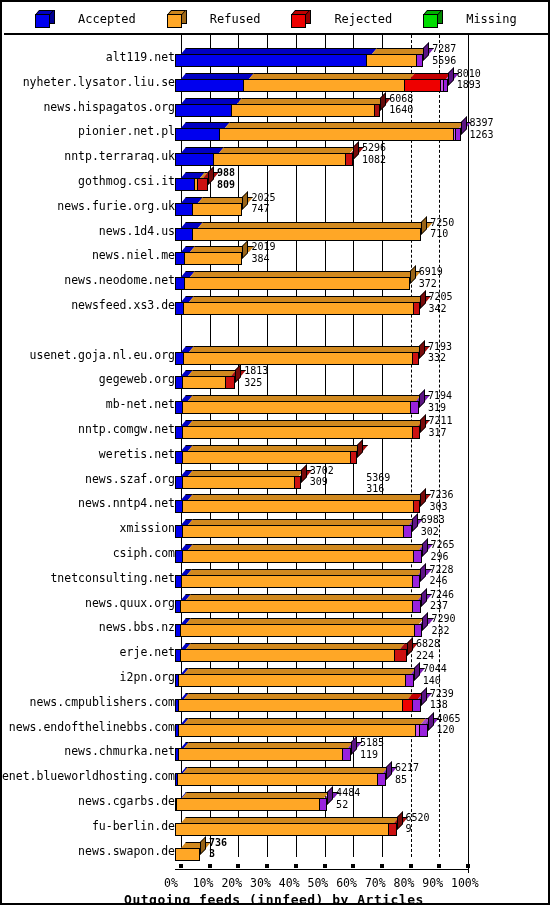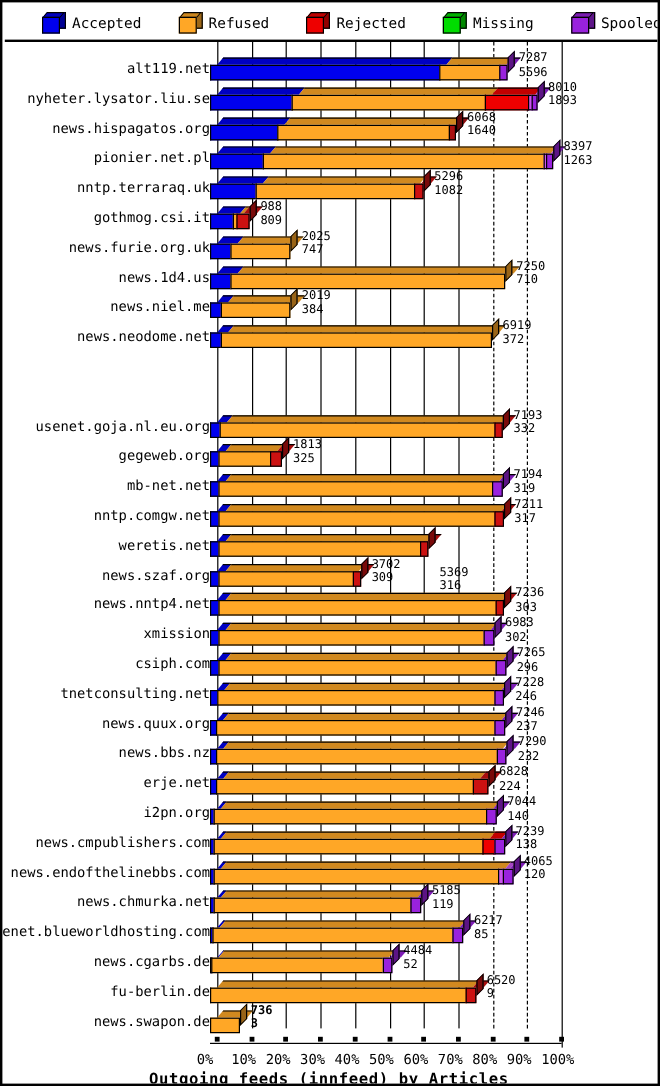--- a/index.html
+++ b/index.html
@@ -7,21 +7,21 @@
   #frame{
     position:relative;width:550px;height:905px;box-sizing:border-box;
     border:2px solid #000;background:#fff;overflow:hidden;
   }
   
   #legend{
     position:absolute;left:2px;top:2px;width:544px;height:31px;
     border-bottom:2px solid #000;box-sizing:border-box;
     display:flex;align-items:center;justify-content:space-around;
   }
-  .legend-item{display:flex;align-items:center;gap:5px;margin-left:31px;}
+  .legend-item{display:flex;align-items:center;gap:23px;margin-left:31px;}
   .cube{position:relative;width:20px;height:18px;}
   .cube .face{position:absolute;left:0;top:4px;width:15px;height:14px;border:1px solid #000;box-sizing:border-box;}
   .cube .side{position:absolute;left:14px;top:0px;width:6px;height:14px;border:1px solid #000;box-sizing:border-box;}
   .cube .top{position:absolute;left:0px;top:0px;width:15px;height:5px;border:1px solid #000;box-sizing:border-box;
              transform:skewX(-40deg);transform-origin:bottom left;}
   .legend-label{font-size:12px;color:#000;white-space:nowrap;}
   
   #plot{position:absolute;left:2px;top:33px;width:544px;height:868px;}
   .row{position:absolute;left:0;height:24.8px;width:100%;}
   .rowlabel{
@@ -199,21 +199,21 @@
         <div class="rowlabel">gothmog.csi.it</div>
         <div class="bararea">
           <div class="segtop" style="left: 6px; width: 18.942px; background: rgb(0, 0, 195);"></div>
           <div class="seg" style="left: 0px; width: 19.942px; background: rgb(0, 0, 238);"></div>
           <div class="segtop" style="left: 24.942px; width: 3.444px; background: rgb(209, 137, 31);"></div>
           <div class="seg" style="left: 18.942px; width: 4.444px; background: rgb(255, 167, 38);"></div>
           <div class="segtop" style="left: 28.386px; width: 10.619px; background: rgb(167, 14, 14);"></div>
           <div class="segside" style="left: 33.005px; background: rgb(122, 10, 10);"></div>
           <div class="seg last" style="left: 22.386px; width: 10.619px; background: rgb(204, 17, 17);"></div>
         </div>
-        <div class="vals" style="left: 213.005px; top: 0px;">
+        <div class="vals" style="left: 213.005px; top: 0px; font-weight: bold;">
           <span class="v1">988</span>
           <span class="v2">809</span>
         </div>
       </div>
       <div class="row" style="top: 156.8px;">
         <div class="rowlabel">news.furie.org.uk</div>
         <div class="bararea">
           <div class="segtop" style="left: 6px; width: 17.22px; background: rgb(0, 0, 195);"></div>
           <div class="seg" style="left: 0px; width: 18.22px; background: rgb(0, 0, 238);"></div>
           <div class="segtop" style="left: 23.22px; width: 50.225px; background: rgb(209, 137, 31);"></div>
@@ -258,20 +258,36 @@
         <div class="bararea">
           <div class="segtop" style="left: 6px; width: 8.61px; background: rgb(0, 0, 195);"></div>
           <div class="seg" style="left: 0px; width: 9.61px; background: rgb(0, 0, 238);"></div>
           <div class="segtop" style="left: 14.61px; width: 226.156px; background: rgb(209, 137, 31);"></div>
           <div class="segside" style="left: 234.766px; background: rgb(153, 100, 23);"></div>
           <div class="seg last" style="left: 8.61px; width: 226.156px; background: rgb(255, 167, 38);"></div>
         </div>
         <div class="vals" style="left: 414.766px; top: 0px;">
           <span class="v1">6919</span>
           <span class="v2">372</span>
+        </div>
+      </div>
+      <div class="row" style="top: 256px;">
+        <div class="rowlabel">newsfeed.xs3.de</div>
+        <div class="bararea">
+          <div class="segtop" style="left: 6px; width: 8.036px; background: rgb(0, 0, 195);"></div>
+          <div class="seg" style="left: 0px; width: 9.036px; background: rgb(0, 0, 238);"></div>
+          <div class="segtop" style="left: 14.036px; width: 229.6px; background: rgb(209, 137, 31);"></div>
+          <div class="seg" style="left: 8.036px; width: 230.6px; background: rgb(255, 167, 38);"></div>
+          <div class="segtop" style="left: 243.636px; width: 6.888px; background: rgb(167, 14, 14);"></div>
+          <div class="segside" style="left: 244.524px; background: rgb(122, 10, 10);"></div>
+          <div class="seg last" style="left: 237.636px; width: 6.888px; background: rgb(204, 17, 17);"></div>
+        </div>
+        <div class="vals" style="left: 424.524px; top: 0px;">
+          <span class="v1">7205</span>
+          <span class="v2">342</span>
         </div>
       </div>
       <div class="row" style="top: 305.6px;">
         <div class="rowlabel">usenet.goja.nl.eu.org</div>
         <div class="bararea">
           <div class="segtop" style="left: 6px; width: 7.749px; background: rgb(0, 0, 195);"></div>
           <div class="seg" style="left: 0px; width: 8.749px; background: rgb(0, 0, 238);"></div>
           <div class="segtop" style="left: 13.749px; width: 229.313px; background: rgb(209, 137, 31);"></div>
           <div class="seg" style="left: 7.749px; width: 230.313px; background: rgb(255, 167, 38);"></div>
           <div class="segtop" style="left: 243.062px; width: 6.888px; background: rgb(167, 14, 14);"></div>

